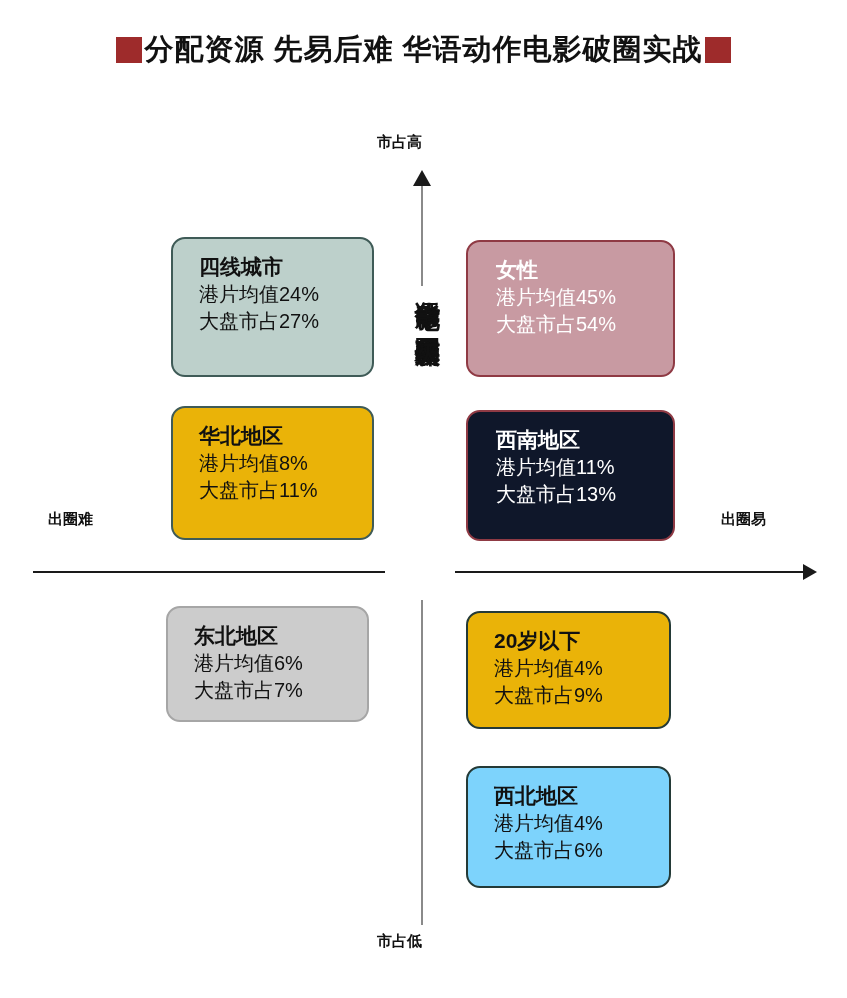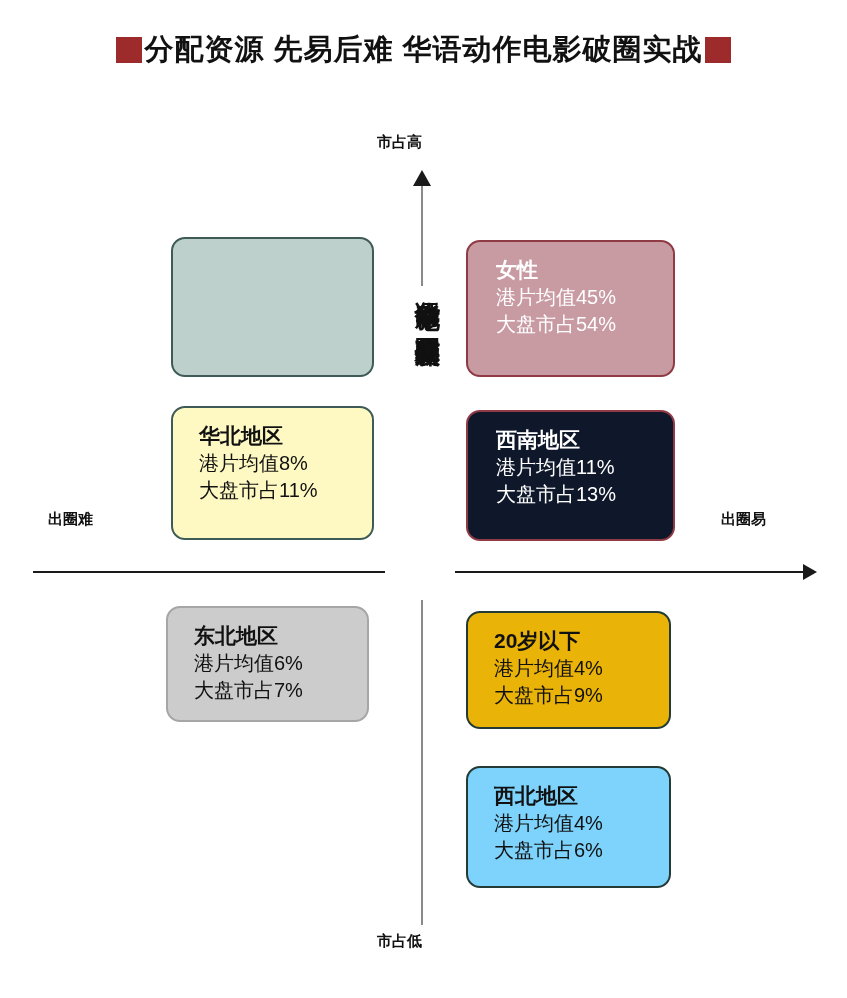--- a/index.html
+++ b/index.html
@@ -135,23 +135,26 @@
   <div id="v-axis-bottom" class="v-axis-line"></div>
   <div id="v-axis-arrow"></div>
 
   <div id="label-top" class="axis-label">市占高</div>
   <div id="label-bottom" class="axis-label">市占低</div>
   <div id="label-left" class="axis-label">出圈难</div>
   <div id="label-right" class="axis-label">出圈易</div>
   <div id="label-center">华语动作电影 破圈难易度评级</div>
 
   <div id="card-0" class="card sage-light" style="background: rgb(189, 208, 203); border-color: rgb(63, 91, 87);">
+    <div class="card-title">四线城市</div>
+    <div class="card-line">港片均值24%</div>
+    <div class="card-line">大盘市占27%</div>
   </div>
 
-  <div id="card-1" class="card sage-light" style="background: #fef9c3; border-color: rgb(63, 91, 87);">
+  <div id="card-1" class="card sage-light" style="background: #eab308; border-color: rgb(63, 91, 87);">
     <div class="card-title">华北地区</div>
     <div class="card-line">港片均值8%</div>
     <div class="card-line">大盘市占11%</div>
   </div>
 
   <div id="card-2" class="card rose" style="background: rgb(200, 154, 162); border-color: rgb(143, 58, 68);">
     <div class="card-title">女性</div>
     <div class="card-line">港片均值45%</div>
     <div class="card-line">大盘市占54%</div>
   </div>

